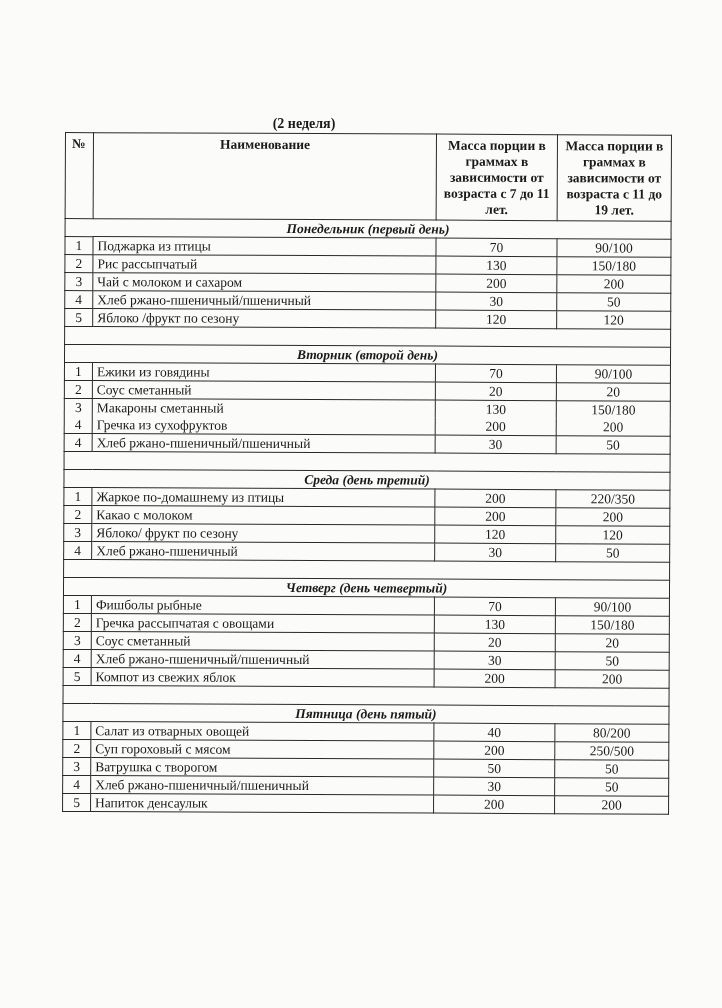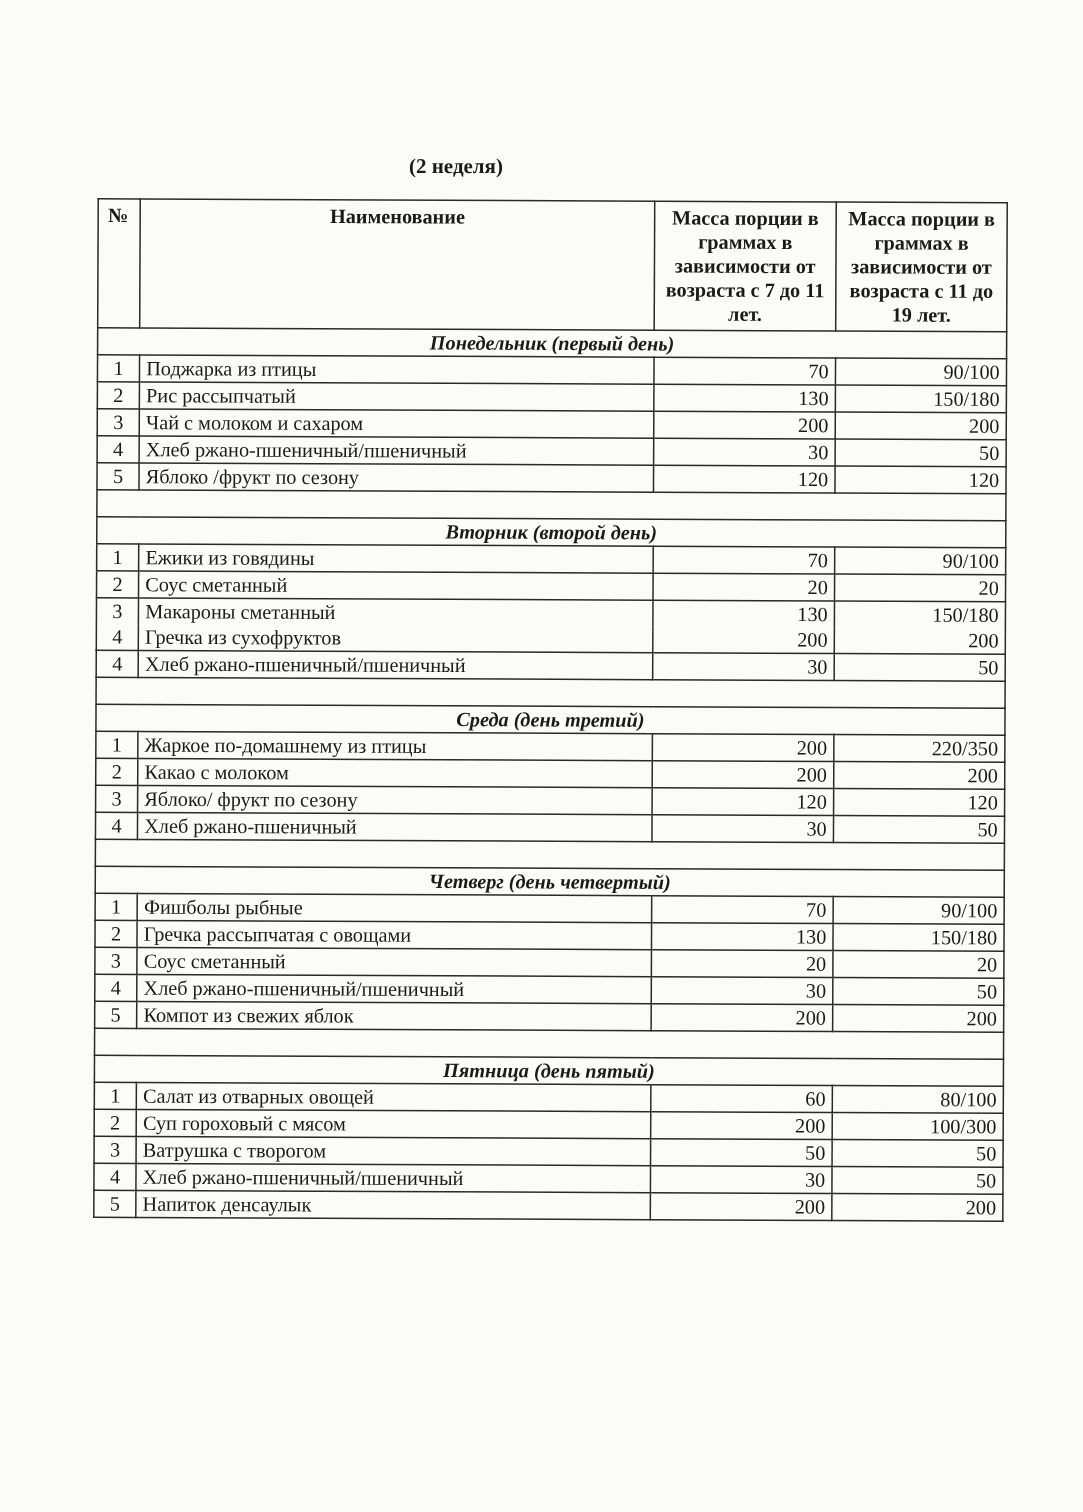--- a/index.html
+++ b/index.html
@@ -10,21 +10,21 @@
       width: 722px;
       height: 1008px;
       background: #fbfbf9;
       position: relative;
       overflow: hidden;
       font-family: "Liberation Serif", "DejaVu Serif", serif;
       color: #1a1a1a;
     }
     .page-title {
       position: absolute;
-      top: 104px;
+      top: 116px;
       left: 0;
       width: 608px;
       text-align: center;
       font-weight: bold;
       font-size: 14px;
     }
     table.menu {
       position: absolute;
       top: 132px;
       left: 65px;
@@ -60,21 +60,21 @@
     tr.hdr th { height: 80px; }
     td.day {
       text-align: center;
       font-weight: bold;
       font-style: italic;
       height: 17px;
     }
     td.sep { height: 20px; }
     td.num { text-align: center; }
     td.name { text-align: left; padding-left: 6px; }
-    td.val { text-align: right; }
+    td.val { text-align: center; }
     tr.merged-top td { border-bottom: none; }
     tr.merged-bottom td { border-top: none; }
   </style>
 </head>
 <body>
 
 <div class="page-title">(2 неделя)</div>
 
 <table class="menu">
   <colgroup>
@@ -234,28 +234,28 @@
     <tr>
         <td class="sep" colspan="4"></td>
       </tr>
 
     <tr>
         <td class="day" colspan="4">Пятница (день пятый)</td>
       </tr>
     <tr>
         <td class="num">1</td>
         <td class="name">Салат из отварных овощей</td>
-        <td class="val">60</td>
-        <td class="val">80/100</td>
+        <td class="val">40</td>
+        <td class="val">80/200</td>
       </tr>
     <tr>
         <td class="num">2</td>
         <td class="name">Суп гороховый с мясом</td>
         <td class="val">200</td>
-        <td class="val">100/300</td>
+        <td class="val">250/500</td>
       </tr>
     <tr>
         <td class="num">3</td>
         <td class="name">Ватрушка с творогом</td>
         <td class="val">50</td>
         <td class="val">50</td>
       </tr>
     <tr>
         <td class="num">4</td>
         <td class="name">Хлеб ржано-пшеничный/пшеничный</td>

